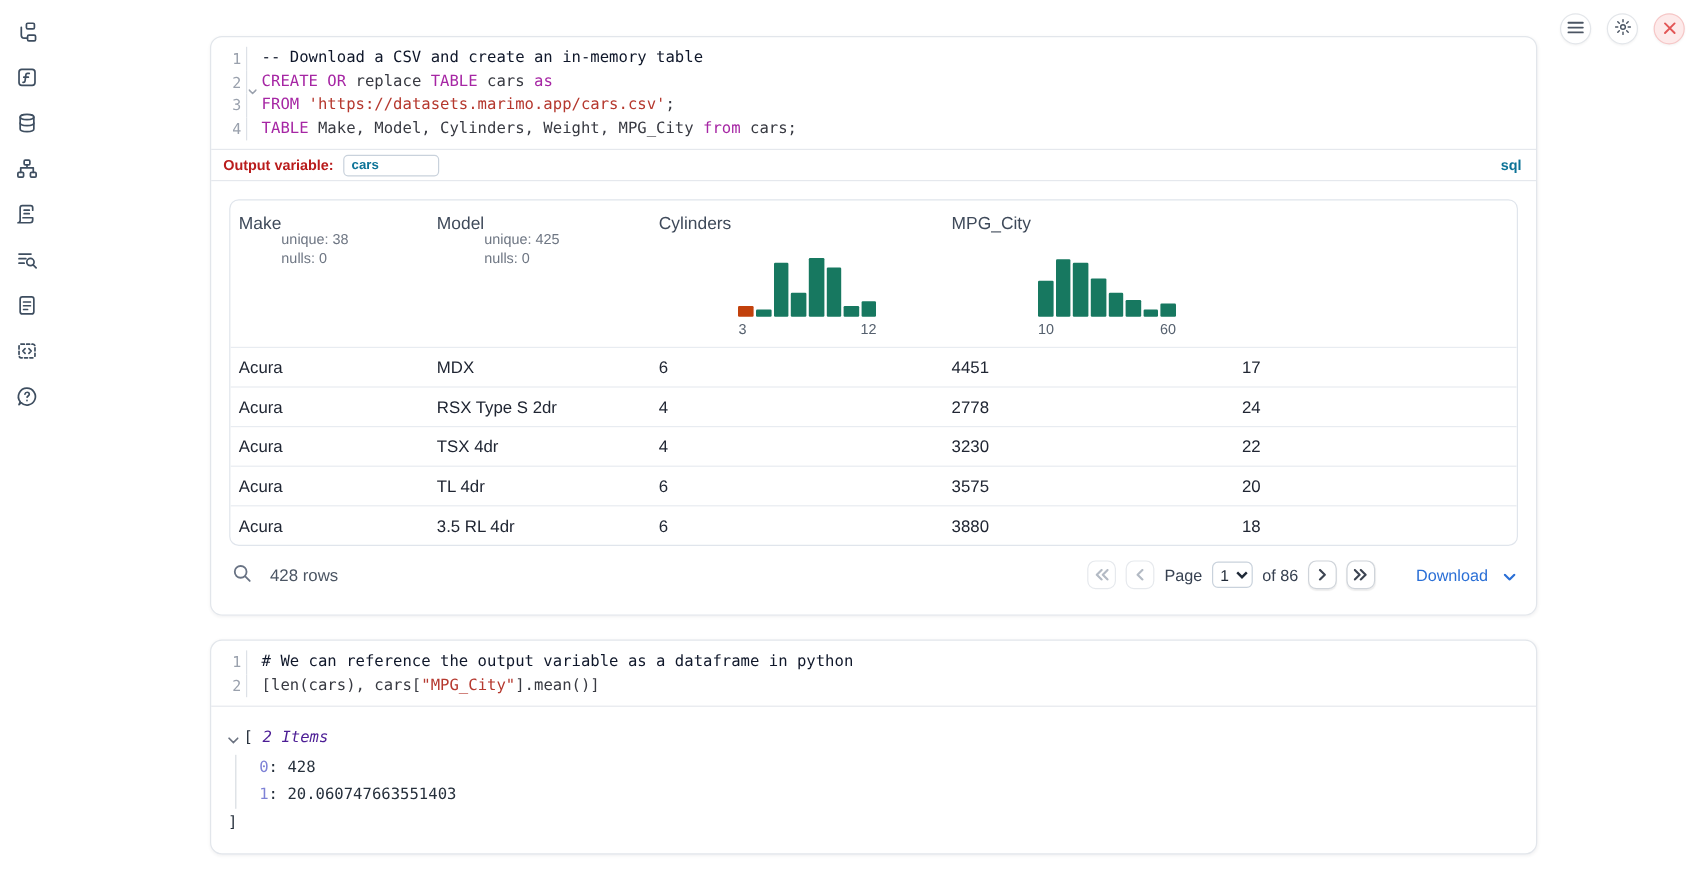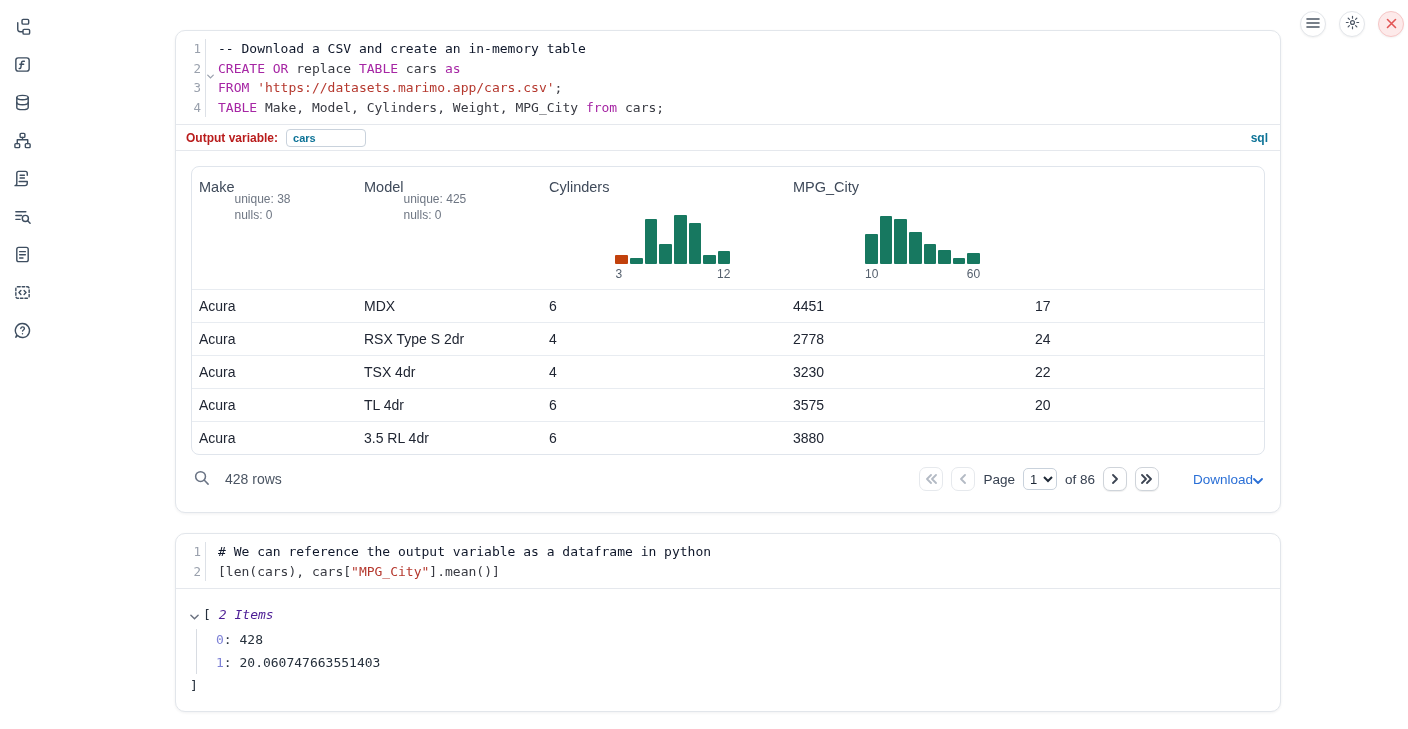--- a/index.html
+++ b/index.html
@@ -59,21 +59,21 @@
   .table-footer { display:flex; align-items:center; margin-top:12px; padding:0 2px; }
   .search-btn { border:none; background:none; cursor:pointer; display:grid; place-items:center; }
   .rows-count { margin-left:15px; font-size:14px; color:#4b5563; }
   .pager { margin-left:auto; display:flex; align-items:center; gap:8px; }
   .pg-btn { width:24px; height:24px; border-radius:7px; background:#fff; display:grid; place-items:center; cursor:pointer; border:1px solid #cfd4da; box-shadow:0 1px 1px rgba(0,0,0,.07); }
   .pg-btn svg { stroke:#3c4452; fill:none; stroke-width:1.8; stroke-linecap:round; stroke-linejoin:round; }
   .pg-btn.disabled { border-color:#e6e9ed; box-shadow:none; }
   .pg-btn.disabled svg { stroke:#b3bac4; }
   .pg-text { font-size:13.5px; color:#374151; }
   .page-select { height:22px; border:1px solid #c9d2dc; border-radius:5px; font-size:13px; color:#1f2937; background:#fff; padding:0 2px; font-family:"Liberation Sans",sans-serif; }
-  .download { margin-left:26px; display:flex; align-items:center; gap:0; color:#2a6fd6; font-size:13.5px; cursor:pointer; text-decoration:none; }
+  .download { margin-left:26px; display:flex; align-items:center; gap:13px; color:#2a6fd6; font-size:13.5px; cursor:pointer; text-decoration:none; }
   .download svg { stroke:#2a6fd6; fill:none; stroke-width:1.8; stroke-linecap:round; stroke-linejoin:round; }
 
   
   .py-divider { border-top:1px solid #e5e8ed; }
   .tree { padding:16px 18px 12px 14px; font-family:"DejaVu Sans Mono","Liberation Mono",monospace; font-size:13px; color:#26303c; }
   .tree-head { display:flex; align-items:center; gap:4px; line-height:20px; }
   .tree-head .items-label { color:#4c1d95; font-style:italic; margin-left:4px; }
   .tree-body { margin-left:6px; border-left:1px solid #d8dce2; padding-left:19px; margin-top:4px; }
   .tree-item { line-height:22.5px; }
   .tree-key { color:#7e82d6; }
@@ -275,20 +275,21 @@
             <div class="d-cell">TL 4dr</div>
             <div class="d-cell">6</div>
             <div class="d-cell">3575</div>
             <div class="d-cell">20</div>
           </div>
           <div class="t-row d-row">
             <div class="d-cell">Acura</div>
             <div class="d-cell">3.5 RL 4dr</div>
             <div class="d-cell">6</div>
             <div class="d-cell">3880</div>
+            <div class="d-cell">18</div>
           </div>
         </div>
     </div>
 
     <div class="table-footer">
       <button class="search-btn">
         <span><svg width="17" height="17" viewBox="0 0 18 18" fill="none" stroke="#697384" stroke-width="1.6" stroke-linecap="round">
               <circle cx="8" cy="8" r="5.2"></circle>
               <path d="M12 12l4 4"></path>
             </svg></span>

